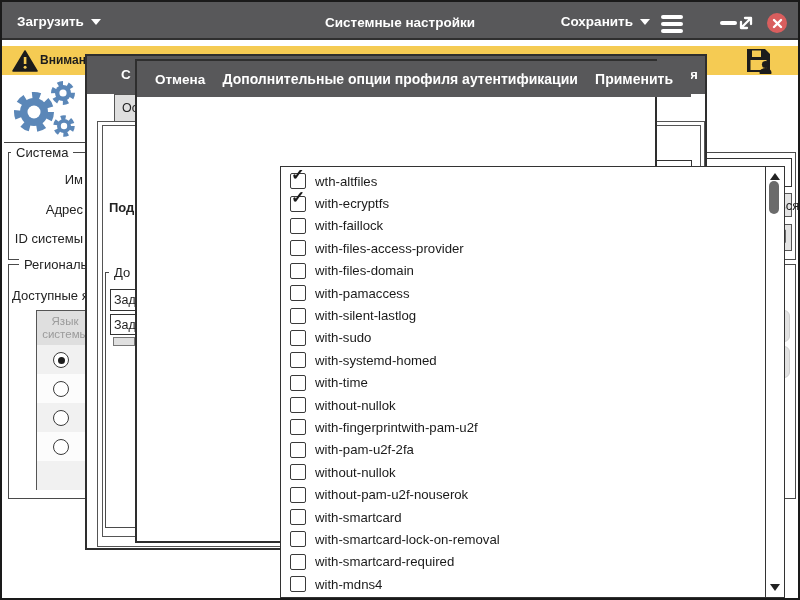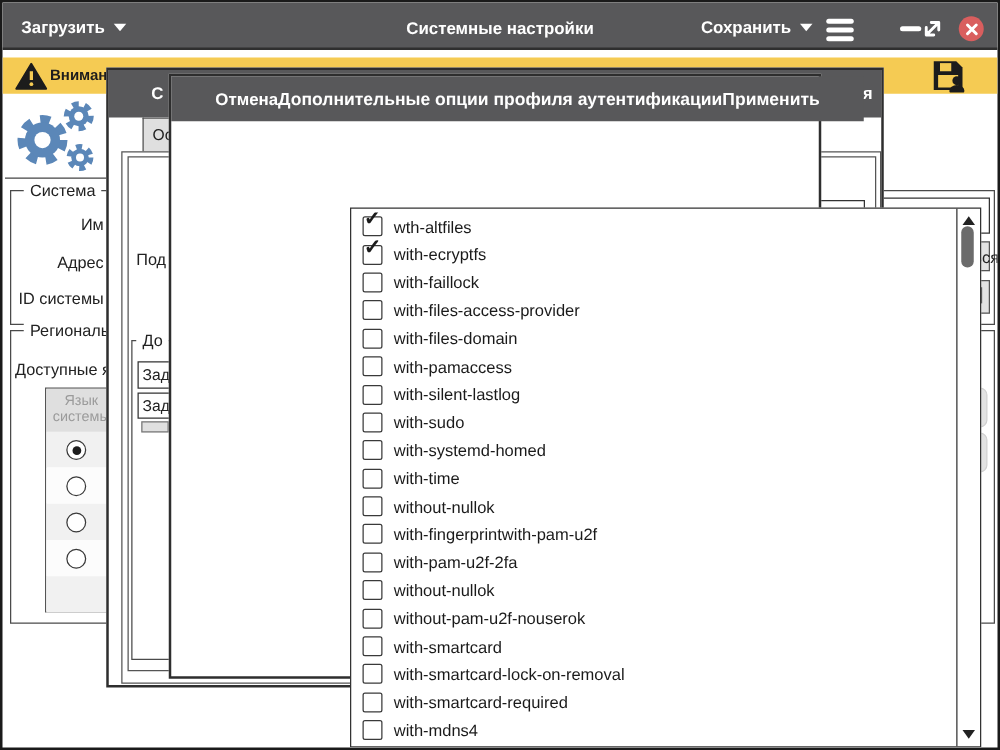--- a/index.html
+++ b/index.html
@@ -110,21 +110,21 @@
         <circle cx="56" cy="14" r="8" fill="#5b87b8"></circle>
         <circle cx="56" cy="14" r="3.6" fill="#fff"></circle>
         <circle cx="57" cy="47" r="7.5" stroke="#5b87b8" stroke-width="6.5" stroke-dasharray="4.2 3.9"></circle>
         <circle cx="57" cy="47" r="7" fill="#5b87b8"></circle>
         <circle cx="57" cy="47" r="3.2" fill="#fff"></circle>
       </g>
     </svg>
   </div>
 
   <div class="abs groupbox" style="left:6px;top:150px;width:788px;height:108px;">
-    <span class="abs legend" style="left:10px;">Система</span>
+    <span class="abs legend" style="left:2px;">Система</span>
   </div>
   <div class="abs fieldlabel" style="left:4px;top:170px;width:77px;">Им</div>
   <div class="abs fieldlabel" style="left:4px;top:200px;width:77px;">Адрес</div>
   <div class="abs fieldlabel" style="left:4px;top:229px;width:77px;">ID системы</div>
 
   <div class="abs inputbox" style="left:640px;top:156px;width:150px;height:29px;"></div>
   <div class="abs graybtn" style="left:640px;top:191px;width:150px;height:24px;">
     <span class="abs" style="left:56px;top:4px;font-size:13px;color:#222;white-space:nowrap;">Присоединиться</span>
   </div>
   <div class="abs inputbox" style="left:640px;top:222px;width:120px;height:27px;"></div>
@@ -186,21 +186,21 @@
       <span class="abs" style="right:7px;top:11px;font-size:13.5px;">иться</span>
     </div>
 
     <div class="abs" style="left:27px;top:38px;width:38px;height:27px;background:#dfdfdf;border:1px solid #555;border-bottom:none;">
       <span style="position:absolute;left:7px;top:6px;font-size:12.5px;color:#222;">Ос</span>
     </div>
 
     <div class="abs panel" style="left:10px;top:65px;width:608px;height:426px;"></div>
     <div class="abs panel" style="left:15px;top:69px;width:599px;height:412px;"></div>
 
-    <div class="abs" style="left:22px;top:144px;font-size:13px;color:#222;">Под</div>
+    <div class="abs" style="left:22px;top:144px;font-size:13px;color:#222;font-weight:bold;">Под</div>
 
     <div class="abs groupbox" style="left:18px;top:216px;width:589px;height:256px;">
       <span class="abs legend" style="left:3px;">До</span>
     </div>
 
     <div class="abs inputbox" style="left:23px;top:233px;width:44px;height:22px;overflow:hidden;">
       <span style="position:absolute;left:3px;top:3px;font-size:12.5px;color:#222;">Зад</span>
     </div>
     <div class="abs inputbox" style="left:23px;top:258px;width:44px;height:21px;overflow:hidden;">
       <span style="position:absolute;left:3px;top:3px;font-size:12.5px;color:#222;">Зад</span>
@@ -218,21 +218,21 @@
       <div style="position:absolute;right:0;top:0;width:19px;height:100%;background:#e1e1e1;border-left:1px solid #444;display:flex;align-items:center;justify-content:center;">
         <span class="combo-arrow"></span>
       </div>
     </div>
     <div class="abs inputbox" style="left:517px;top:254px;width:88px;height:185px;">
       <div style="position:absolute;left:0;top:21px;width:100%;border-bottom:1px solid #555;"></div>
     </div>
   </div>
 
   <div class="abs dialog" style="left:133px;top:57px;width:522px;height:484px;z-index:20;">
-    <div class="dlg-header" style="height:36px;display:flex;align-items:center;justify-content:center;padding:0 18px;">
+    <div class="dlg-header" style="height:36px;display:flex;align-items:center;justify-content:space-between;padding:0 18px;">
       <span style="font-size:13.5px;">Отмена</span>
       <span style="font-size:14px;">Дополнительные опции профиля аутентификации</span>
       <span style="font-size:14px;">Применить</span>
     </div>
     <div id="options-list">
       <div class="opt-rows" id="opt-rows">
           <div class="opt-row">
             <span class="cb">
               <span class="tick">✓</span>
             </span>

